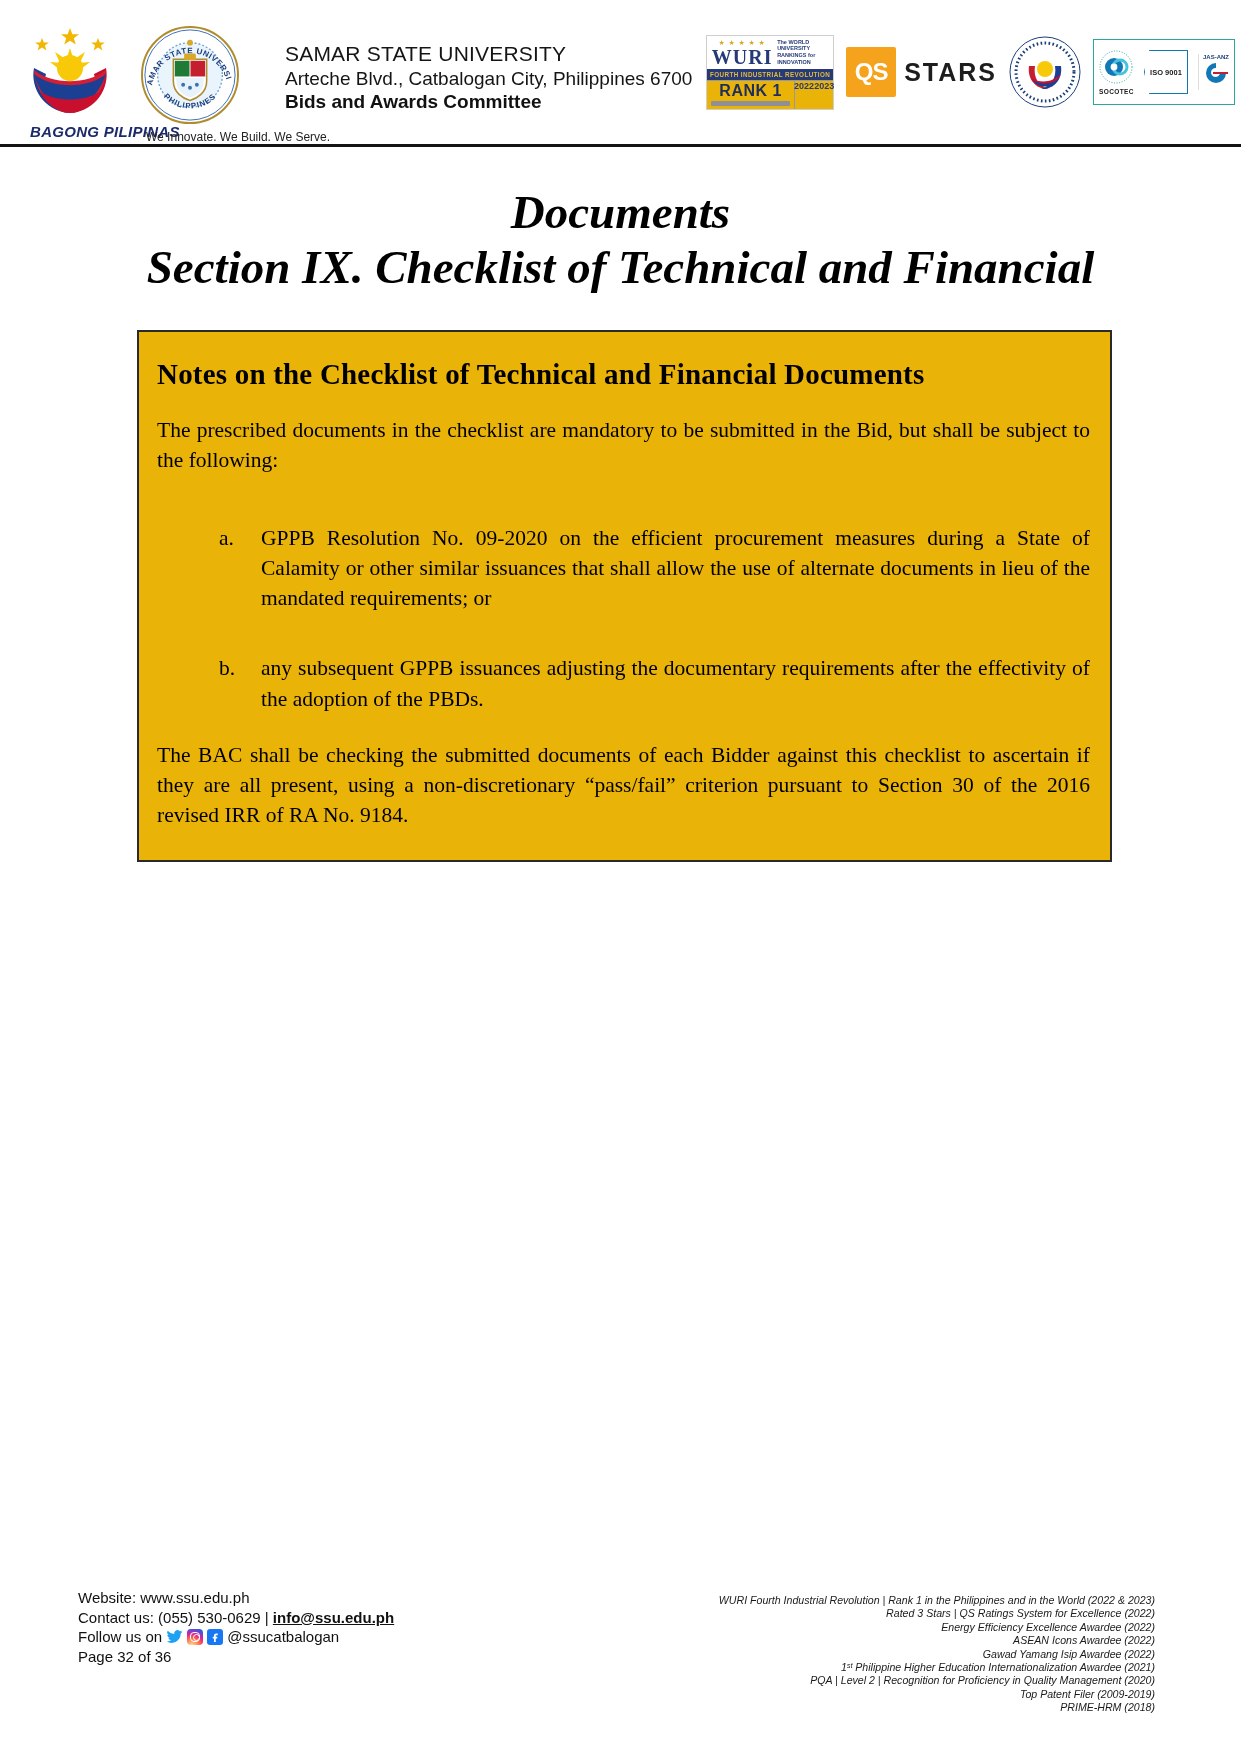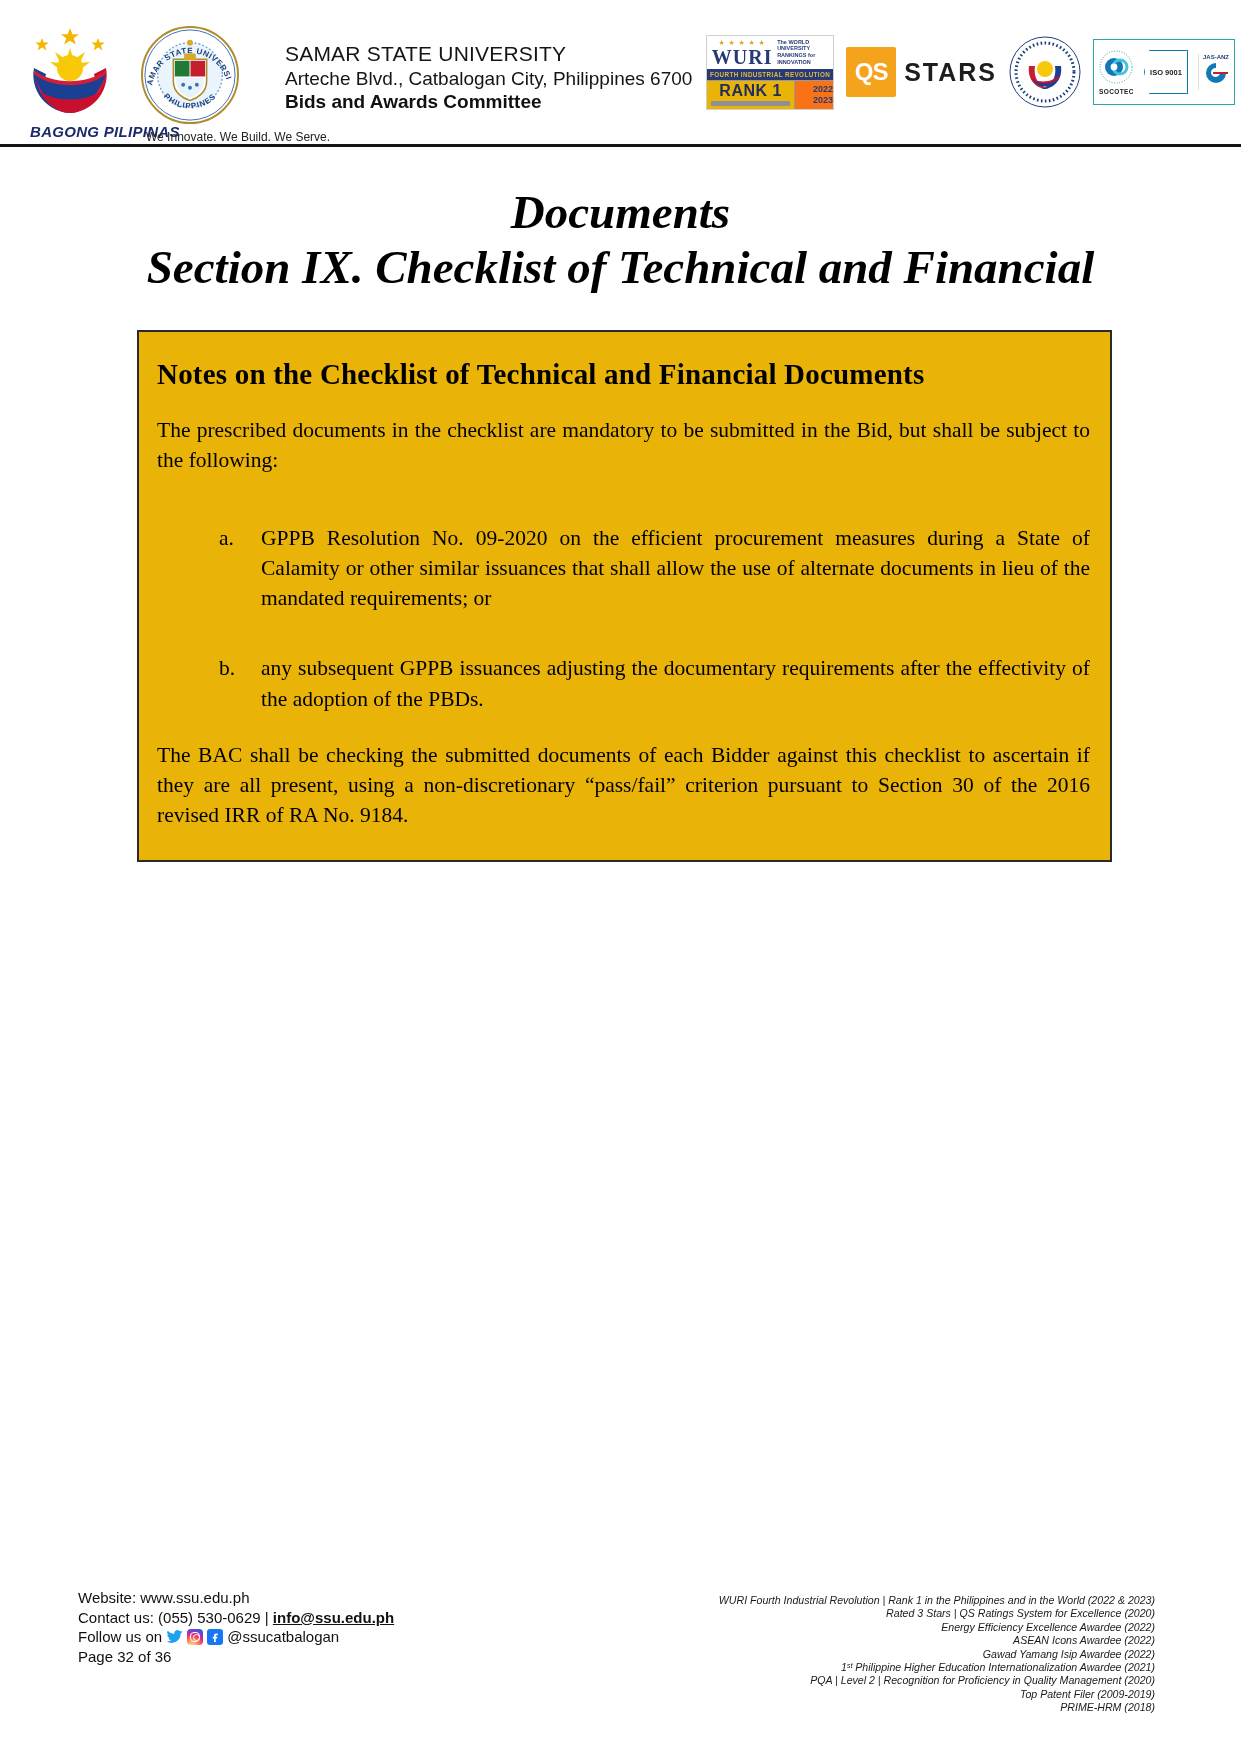--- a/index.html
+++ b/index.html
@@ -34,21 +34,21 @@
   .wuri-top { display:flex; padding:3px 4px 2px 4px; gap:4px; }
   .wuri-left { width:62px; text-align:center; }
   .wuri-stars { color:#d9a520; font-size:7px; letter-spacing:1px; white-space:nowrap; }
   .wuri-name { color:#253a77; font-size:20px; font-weight:bold; letter-spacing:1px; line-height:1; }
   .wuri-tagline { flex:1; font-size:5.5px; color:#253a77; line-height:1.25; font-family:"Liberation Sans", sans-serif; font-weight:bold; }
   .wuri-band { background:#253a77; color:#e5b93c; font-size:6.3px; font-weight:bold; text-align:center; padding:2px 0; letter-spacing:.4px; font-family:"Liberation Sans", sans-serif; white-space:nowrap; }
   .wuri-bottom { display:flex; border-top:1px solid #999; }
   .wuri-rank { flex:1; background:#eab308; text-align:center; padding:2px 0 1px 0; border-right:1px solid #999; }
   .wuri-rank-text { color:#1d2d5e; font-size:16px; font-weight:bold; letter-spacing:.5px; line-height:1; font-family:"Liberation Sans", sans-serif; }
   .wuri-rank-sub { height:5px; margin:2px 4px 2px 4px; background:#8f8f96; border-radius:1px; }
-  .wuri-years { width:38px; background:#f97316; display:flex; flex-direction:column; justify-content:center; text-align:right; }
+  .wuri-years { width:38px; background:#eab308; display:flex; flex-direction:row; justify-content:center; text-align:right; }
   .wuri-year { font-size:9px; font-weight:bold; color:#253a77; line-height:1.15; font-family:"Liberation Sans", sans-serif; }
 
   
   .qs { display:flex; align-items:center; gap:8px; }
   .qs-box { width:50px; height:50px; background:#f5a31c; border-radius:2px; display:flex; align-items:center; justify-content:center; }
   .qs-glyph { color:#fff; font-size:24px; font-weight:bold; letter-spacing:-1px; }
   .qs-stars-text { color:#1d1d1b; font-size:25px; font-weight:bold; letter-spacing:2px; }
 
   
   .footer-left { position:absolute; left:78px; top:1588px; font-size:15px; color:#111; line-height:19.5px; }
@@ -252,21 +252,21 @@
             <path fill="#ffffff" d="M14.5 8.5h3V5h-3.2C10.9 5 10 7.3 10 9v2.5H7.5V15H10v7h3.5v-7h2.7l.4-3.5h-3.1V9.3c0-.5.4-.8 1-.8z"></path>
           </svg>
       </span>
       <span>@ssucatbalogan</span>
     </div>
     <div>Page 32 of 36</div>
   </div>
 
   <div class="footer-right">
     <div>WURI Fourth Industrial Revolution | Rank 1 in the Philippines and in the World (2022 &amp; 2023)</div>
-    <div>Rated 3 Stars | QS Ratings System for Excellence (2020)</div>
+    <div>Rated 3 Stars | QS Ratings System for Excellence (2022)</div>
     <div>Energy Efficiency Excellence Awardee (2022)</div>
     <div>ASEAN Icons Awardee (2022)</div>
     <div>Gawad Yamang Isip Awardee (2022)</div>
     <div>1ˢᵗ Philippine Higher Education Internationalization Awardee (2021)</div>
     <div>PQA | Level 2 | Recognition for Proficiency in Quality Management (2020)</div>
     <div>Top Patent Filer (2009-2019)</div>
     <div>PRIME-HRM (2018)</div>
   </div>
 
 </div>

